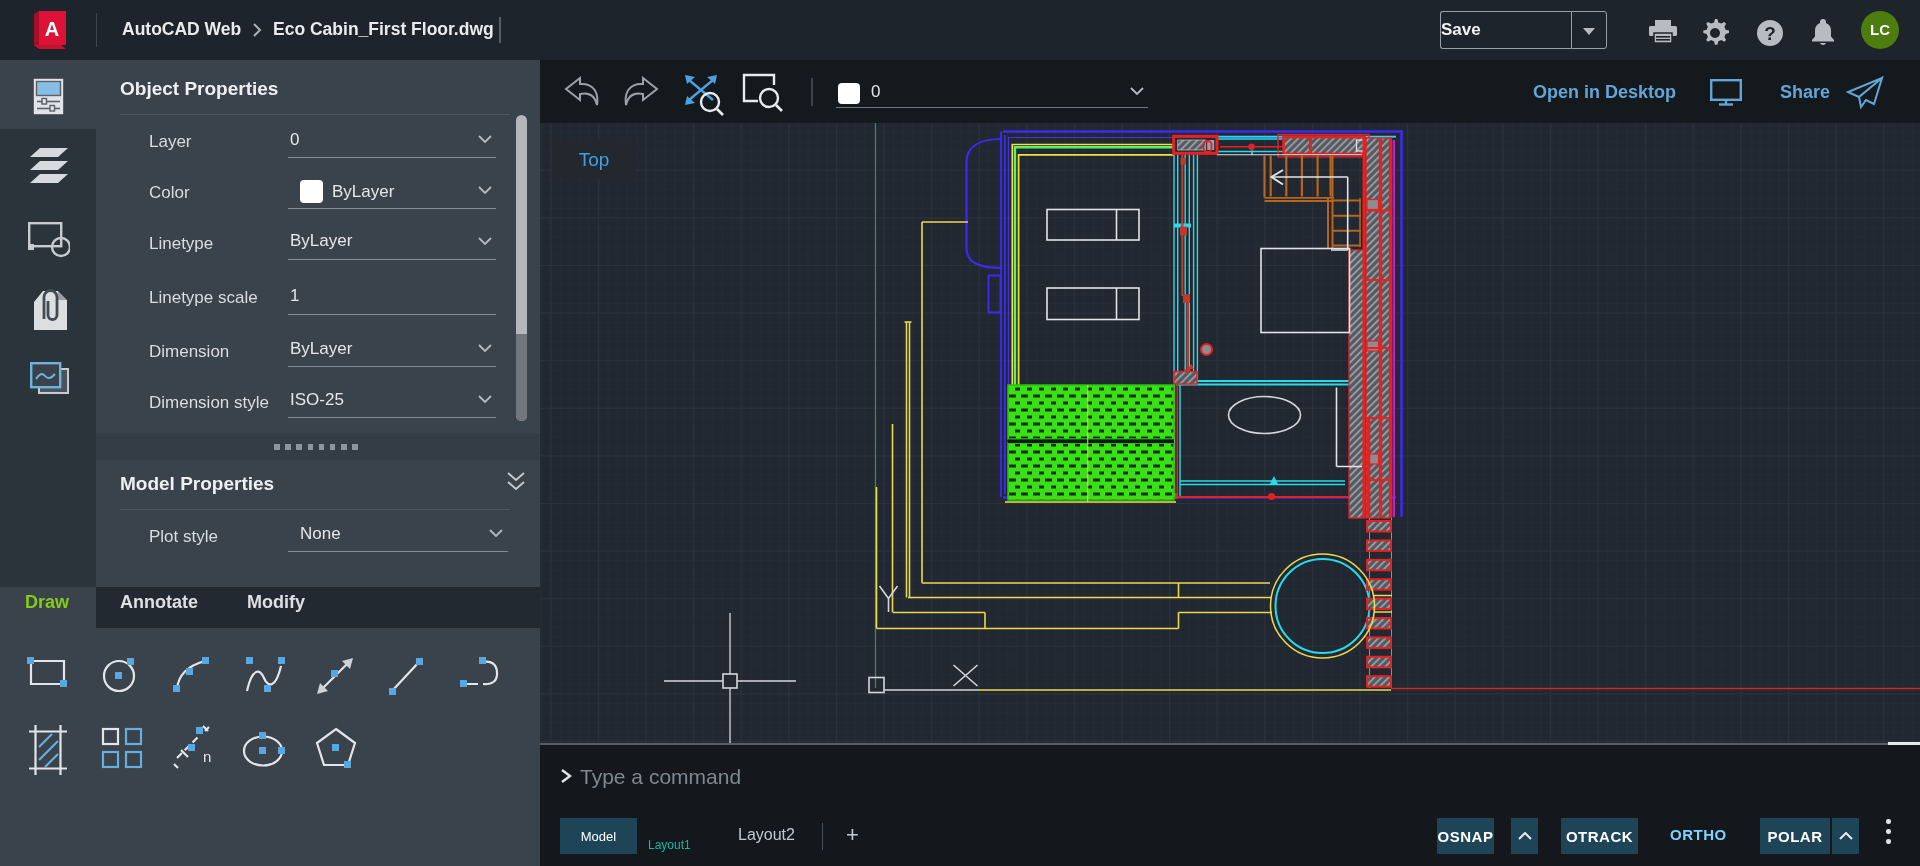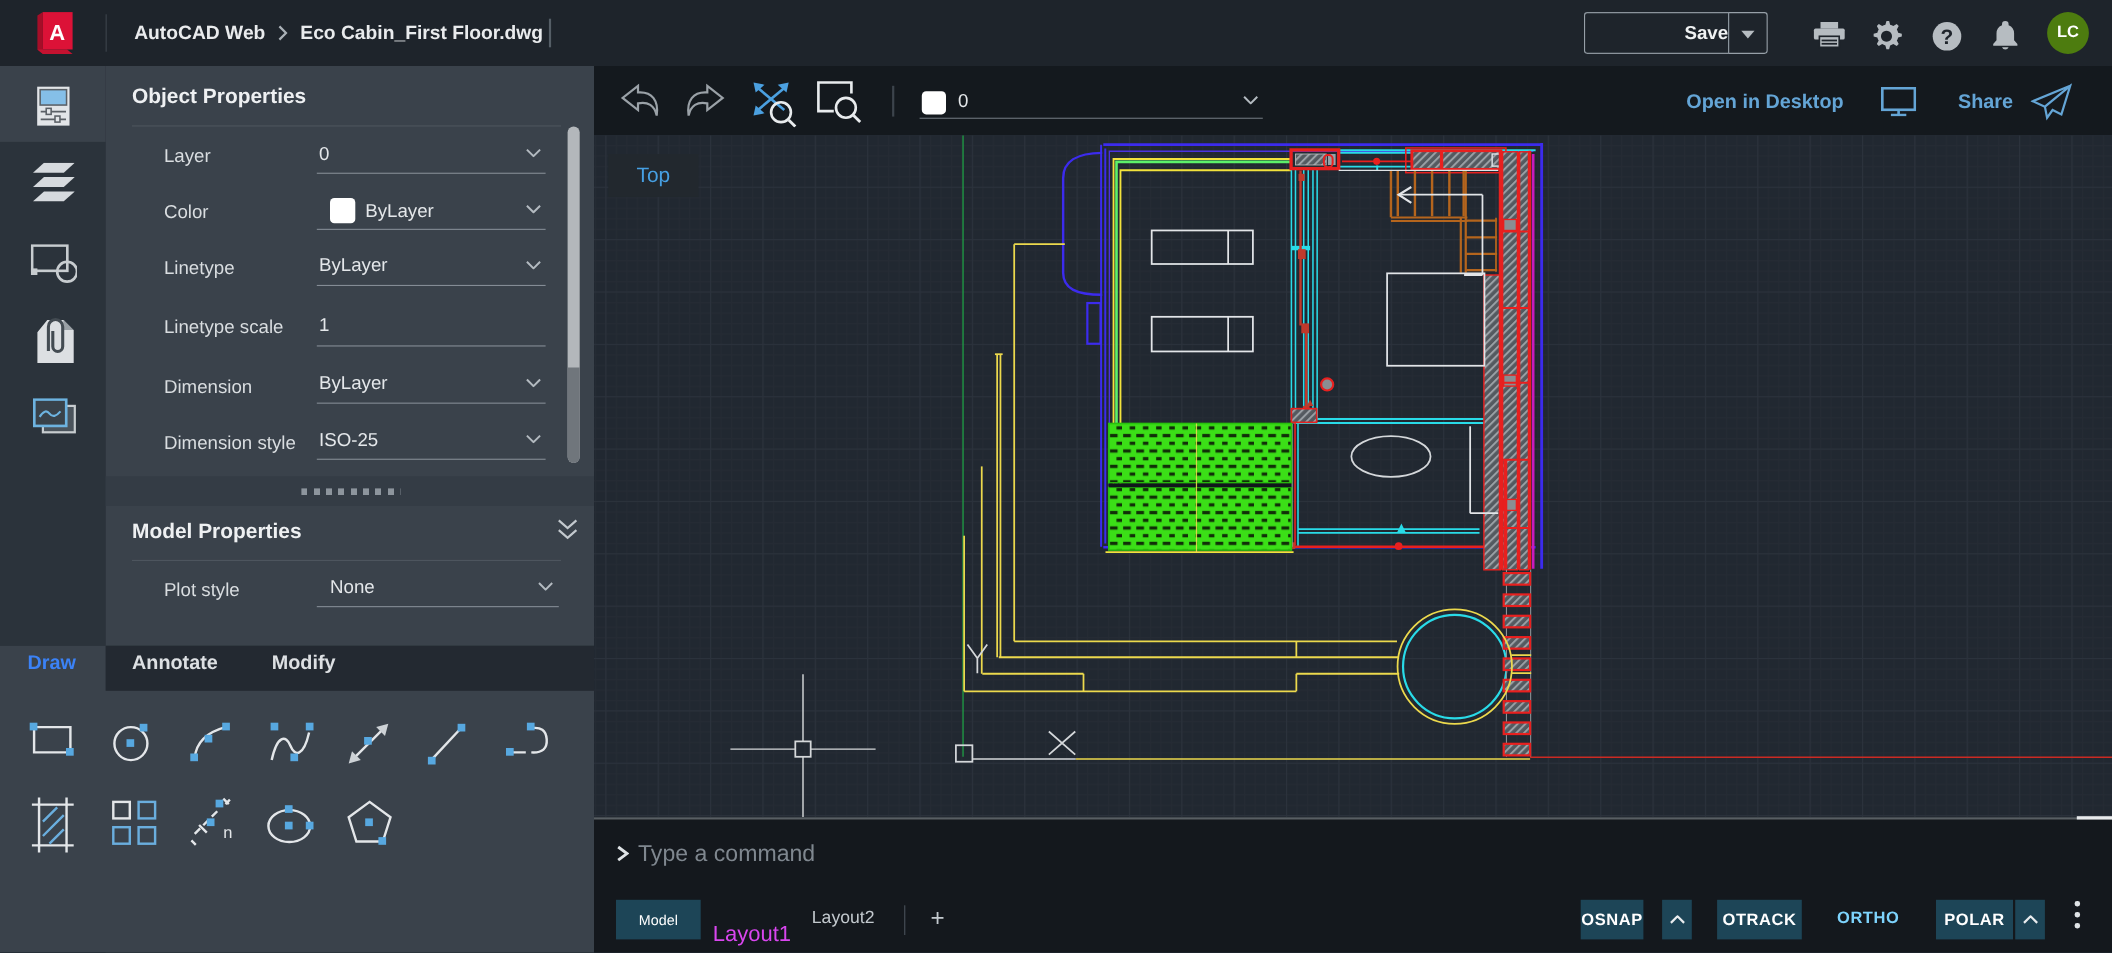--- a/index.html
+++ b/index.html
@@ -32,21 +32,21 @@
       <rect x="5" y="3" width="31" height="35" fill="none"></rect>
       <text x="22" y="25" font-size="20" font-weight="bold" fill="#fff" text-anchor="middle" font-family="Liberation Sans">A</text>
     </svg>
     <div class="abs" style="left:96px;top:13px;width:1px;height:34px;background:#3d454d"></div>
     <div class="abs" style="left:122px;top:19px;font-size:17.5px;font-weight:bold;color:#e9ebed">AutoCAD Web</div>
     <svg class="abs" style="left:252px;top:22px" width="10" height="16" viewBox="0 0 10 16">
         <path d="M2,2 L8,8 L2,14" stroke="#aab1b7" stroke-width="2" fill="none"></path>
       </svg>
     <div class="abs" style="left:273px;top:19px;font-size:17.5px;font-weight:bold;color:#e9ebed">Eco Cabin_First Floor.dwg</div>
     <div class="abs" style="left:499px;top:17px;width:2px;height:26px;background:#555e66"></div>
-    <div class="abs" style="left:1440px;top:11px;width:131px;height:38px;border:1px solid #97a0a8;border-right:none;border-radius:3px 0 0 3px;color:#f0f2f3;font-size:17px;font-weight:bold;text-align:right;line-height:36px">Save</div>
+    <div class="abs" style="left:1440px;top:11px;width:131px;height:38px;border:1px solid #97a0a8;border-right:none;border-radius:3px 0 0 3px;color:#f0f2f3;font-size:17px;font-weight:bold;text-align:left;line-height:36px">Save</div>
     <div class="abs" style="left:1571px;top:11px;width:36px;height:38px;border:1px solid #97a0a8;border-radius:0 3px 3px 0">
       <svg style="position:absolute;left:10px;top:15px" width="14" height="9" viewBox="0 0 14 9">
           <polygon points="1,1 13,1 7,8" fill="#b6bcc1"></polygon>
         </svg>
     </div>
     <svg class="abs" style="left:1648px;top:20px" width="30" height="24" viewBox="0 0 30 24">
       <rect x="7" y="0" width="16" height="6" fill="#b6bcc1"></rect>
       <rect x="1" y="6" width="28" height="10" rx="1.5" fill="#b6bcc1"></rect>
       <rect x="6" y="13" width="18" height="10" fill="#b6bcc1" stroke="#1e242b" stroke-width="1.5"></rect>
       <rect x="8" y="16" width="14" height="1.6" fill="#1e242b"></rect>
@@ -146,21 +146,21 @@
     </svg>
   <div class="abs" style="left:120px;top:509px;width:390px;height:1px;background:#4d555e"></div>
   <div class="lbl" style="left:120px;top:527px">Plot style</div>
   <div class="val" style="left:300px;top:524px">None</div>
   <div class="fieldline" style="left:288px;top:551px;width:220px"></div>
   <svg class="chev" style="left:489px;top:529px" viewBox="0 0 14 8">
       <path d="M1,1 L7,7 L13,1" stroke="#b3bac0" stroke-width="1.8" fill="none"></path>
     </svg>
   <div class="abs" id="panelLow"></div>
   <div class="abs" id="tabstrip"></div>
-  <div class="abs" style="left:25px;top:592px;font-size:18px;font-weight:bold;color:#3b82f6">Draw</div>
+  <div class="abs" style="left:25px;top:592px;font-size:18px;font-weight:bold;color:#84cc16">Draw</div>
   <div class="abs" style="left:120px;top:592px;font-size:18px;font-weight:bold;color:#dde0e3">Annotate</div>
   <div class="abs" style="left:247px;top:592px;font-size:18px;font-weight:bold;color:#dde0e3">Modify</div>
   <svg class="abs" style="left:0px;top:628px" width="540" height="238" viewBox="0 0 540 238">
     <g stroke="#e3e6e9" stroke-width="2.2" fill="none">
       <path d="M31,33 H64 V56 H31 Z"></path>
       <circle cx="119" cy="48" r="15"></circle>
       <path d="M177,61 Q179,40 205,33"></path>
       <path d="M247,63 C252,40 260,40 264,50 C268,60 276,60 281,38"></path>
       <path d="M322,61 L348,35"></path>
       <path d="M392,63 L419,34"></path>
@@ -415,21 +415,21 @@
     </g>
   </svg>
   <div class="abs" id="cmdarea"></div>
   <div class="abs" style="left:540px;top:743px;width:1380px;height:2px;background:#585e63"></div>
   <div class="abs" style="left:1888px;top:742px;width:32px;height:3px;background:#e8eaec"></div>
   <svg class="abs" style="left:560px;top:768px" width="12" height="16" viewBox="0 0 12 16">
       <path d="M2,2 L10,8 L2,14" stroke="#dfe3e6" stroke-width="2.6" fill="none"></path>
     </svg>
   <div class="abs" style="left:580px;top:765px;font-size:21px;color:#7f878f">Type a command</div>
   <div class="btnon" style="left:560px;top:818px;width:77px;height:36px;background:#1d4557;font-size:13px;font-weight:normal;letter-spacing:0">Model</div>
-  <div class="abs" style="left:648px;top:838px;font-size:20px;color:#d946ef">Layout1</div>
+  <div class="abs" style="left:648px;top:838px;font-size:12px;color:#14b8a6">Layout1</div>
   <div class="abs" style="left:738px;top:826px;font-size:16px;color:#c3c9ce">Layout2</div>
   <div class="abs" style="left:822px;top:823px;width:1px;height:27px;background:#4a525a"></div>
   <div class="abs" style="left:846px;top:822px;font-size:22px;color:#c3c9ce">+</div>
   <div class="btnon" style="left:1437px;top:818px;width:57px;height:36px">OSNAP</div>
   <div class="btnon" style="left:1511px;top:818px;width:27px;height:36px">
       <svg width="14" height="8" viewBox="0 0 14 8">
         <path d="M1,7 L7,1 L13,7" stroke="#e8ebed" stroke-width="2" fill="none"></path>
       </svg>
     </div>
   <div class="btnon" style="left:1561px;top:818px;width:77px;height:36px">OTRACK</div>

